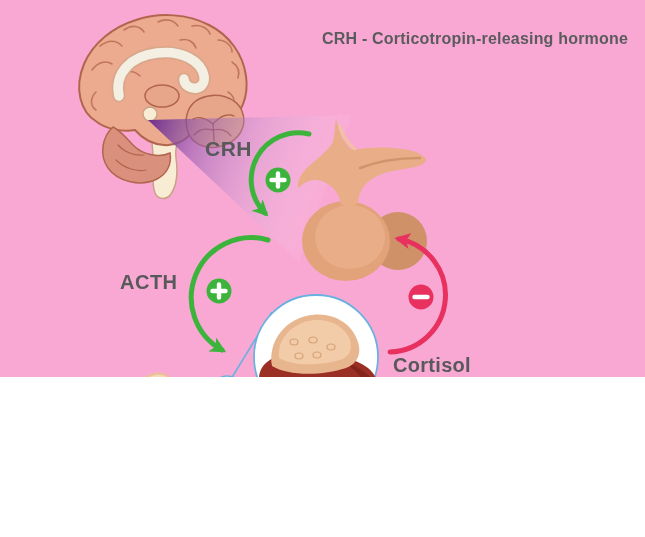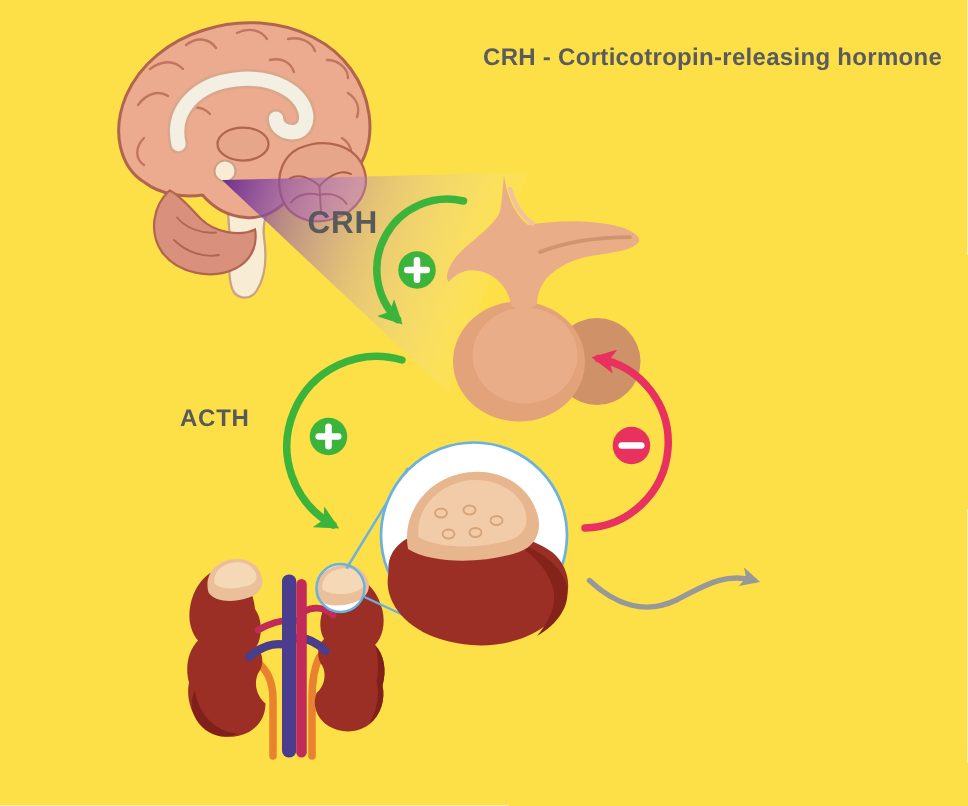--- a/index.html
+++ b/index.html
@@ -11,27 +11,27 @@
     --release-gray:#97989a;
     --magnifier-blue:#69b1e0;
     --brain-skin:#ecab8e;
     --brain-outline:#b2654e;
     --pituitary-tan:#e9ad87;
     --kidney-maroon:#9b2f26;
     --adrenal-tan:#eabf99;
   }
   html,body{margin:0;padding:0;background:#fff;}
   .canvas{
-    position:relative;width:645px;height:537px;background:#fde047;overflow:hidden;
+    position:relative;width:645px;height:377px;background:#f9a8d4;overflow:hidden;
     font-family:"Liberation Sans","DejaVu Sans",sans-serif;
   }
   .art{position:absolute;left:0;top:0;}
   .lbl{position:absolute;color:var(--label-gray);font-weight:700;white-space:nowrap;}
   .lbl-crh{left:205px;top:137px;font-size:21px;letter-spacing:.5px;text-align:center;}
-  .lbl-acth{left:120px;top:271px;font-size:16px;letter-spacing:.5px;text-align:right;}
+  .lbl-acth{left:120px;top:271px;font-size:20px;letter-spacing:.5px;text-align:right;}
   .lbl-cortisol{left:393px;top:354px;font-size:20px;letter-spacing:.3px;}
   .legend{position:absolute;left:322px;color:var(--legend-gray);font-weight:600;font-size:16px;letter-spacing:.2px;white-space:nowrap;}
   .legend-1{top:30px;}
   .legend-2{top:57px;}
   
   .st-green{stroke:var(--stimulate-green);fill:none;}
   .fl-green{fill:var(--stimulate-green);}
   .st-pink{stroke:var(--inhibit-pink);fill:none;}
   .fl-pink{fill:var(--inhibit-pink);}
   .st-gray{stroke:var(--release-gray);fill:none;}
@@ -221,14 +221,15 @@
         <ellipse cx="331" cy="347" rx="4" ry="3"></ellipse>
         <ellipse cx="299" cy="356" rx="4" ry="3"></ellipse>
         <ellipse cx="317" cy="355" rx="4" ry="3"></ellipse>
       </g>
     </g>
   </svg>
 
   <div class="legend legend-1">CRH - Corticotropin-releasing hormone</div>
   <div class="lbl lbl-crh">CRH</div>
   <div class="lbl lbl-acth">ACTH</div>
+  <div class="lbl lbl-cortisol">Cortisol</div>
 
 </div>
 
 </body></html>

